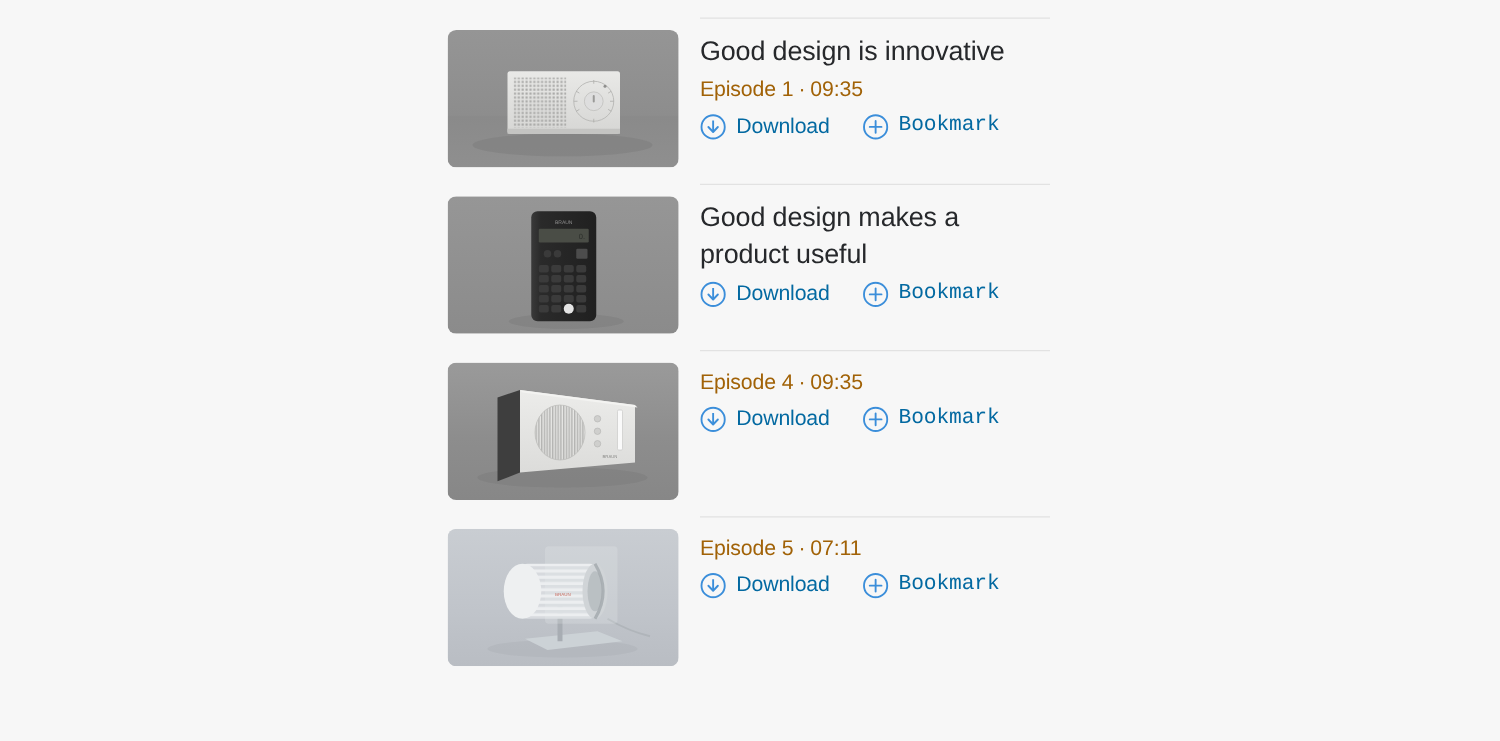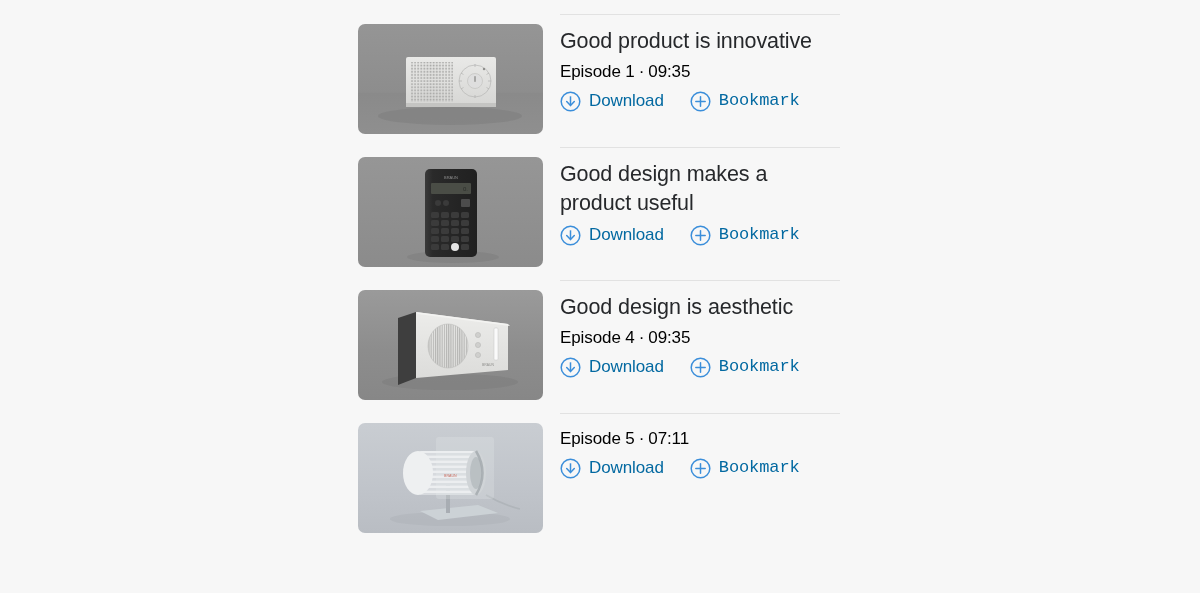--- a/index.html
+++ b/index.html
@@ -65,21 +65,21 @@
     line-height: 29px;
     color: #26282b;
     font-weight: 400;
     letter-spacing: -0.1px;
     max-width: 275px;
   }
 
   .ep-meta {
     font-size: 17px;
     line-height: 25px;
-    color: #000000;
+    color: #a16207;
     font-weight: 400;
     margin-top: 3px;
     letter-spacing: -0.1px;
   }
   .ep-meta .sep { padding: 0 4px; }
 
   .ep-actions {
     display: flex;
     align-items: center;
     margin-top: 6px;
@@ -150,21 +150,21 @@
             <line x1="117" y1="74" x2="117" y2="71"></line>
             <line x1="103" y1="65" x2="105.5" y2="63.5"></line>
             <line x1="101" y1="57" x2="104" y2="57"></line>
             <line x1="103" y1="49" x2="105.5" y2="50.5"></line>
           </g>
           <circle cx="126" cy="45" r="1.2" fill="#8e8e8c"></circle>
         </svg>
       </div>
       <div class="ep-content">
         <div class="ep-divider"></div>
-        <div class="ep-title">Good product is innovative</div>
+        <div class="ep-title">Good design is innovative</div>
         <div class="ep-meta">
           <span>Episode 1</span><span class="sep">·</span><span>09:35</span>
         </div>
         <div class="ep-actions">
           <a class="action" href="#">
             <span class="icon">
               <svg width="21" height="21" viewBox="0 0 21 21">
                 <circle cx="10.5" cy="10.5" r="9.3" fill="none" stroke="#3b8eda" stroke-width="1.5"></circle>
                 <line x1="10.5" y1="5.3" x2="10.5" y2="14.2" stroke="#3b8eda" stroke-width="1.5"></line>
                 <polyline points="6.7,10.6 10.5,14.6 14.3,10.6" fill="none" stroke="#3b8eda" stroke-width="1.5" stroke-linecap="round" stroke-linejoin="round"></polyline>
@@ -286,21 +286,20 @@
           <ellipse cx="90" cy="56" rx="20" ry="22" fill="url(#grille3)" stroke="#bcbcba" stroke-width="0.6"></ellipse>
           <circle cx="120" cy="45" r="2.6" fill="#cfcfcd" stroke="#b4b4b2" stroke-width="0.5"></circle>
           <circle cx="120" cy="55" r="2.6" fill="#cfcfcd" stroke="#b4b4b2" stroke-width="0.5"></circle>
           <circle cx="120" cy="65" r="2.6" fill="#cfcfcd" stroke="#b4b4b2" stroke-width="0.5"></circle>
           <rect x="136" y="38" width="4" height="32" rx="1" fill="#fafafa" stroke="#c6c6c4" stroke-width="0.5"></rect>
           <text x="124" y="76" font-family="Liberation Sans, sans-serif" font-size="3.4" fill="#8f8f8d">BRAUN</text>
         </svg>
       </div>
       <div class="ep-content">
         <div class="ep-divider"></div>
-        <div class="ep-title">Good design is aesthetic</div>
         <div class="ep-meta">
           <span>Episode 4</span><span class="sep">·</span><span>09:35</span>
         </div>
         <div class="ep-actions">
           <a class="action" href="#">
             <span class="icon">
               <svg width="21" height="21" viewBox="0 0 21 21">
                 <circle cx="10.5" cy="10.5" r="9.3" fill="none" stroke="#3b8eda" stroke-width="1.5"></circle>
                 <line x1="10.5" y1="5.3" x2="10.5" y2="14.2" stroke="#3b8eda" stroke-width="1.5"></line>
                 <polyline points="6.7,10.6 10.5,14.6 14.3,10.6" fill="none" stroke="#3b8eda" stroke-width="1.5" stroke-linecap="round" stroke-linejoin="round"></polyline>

